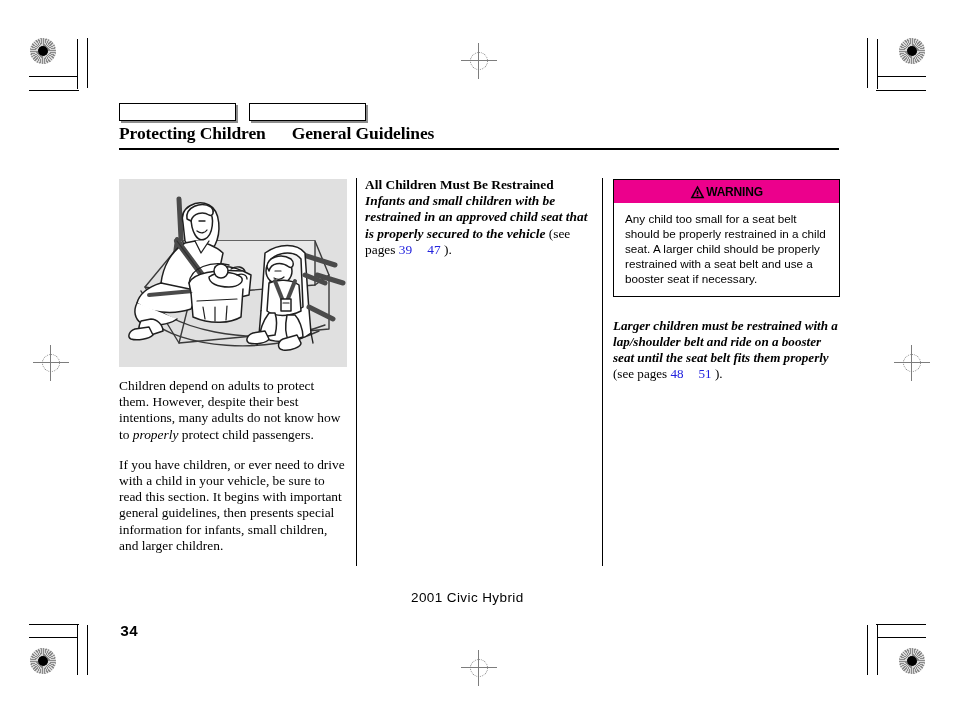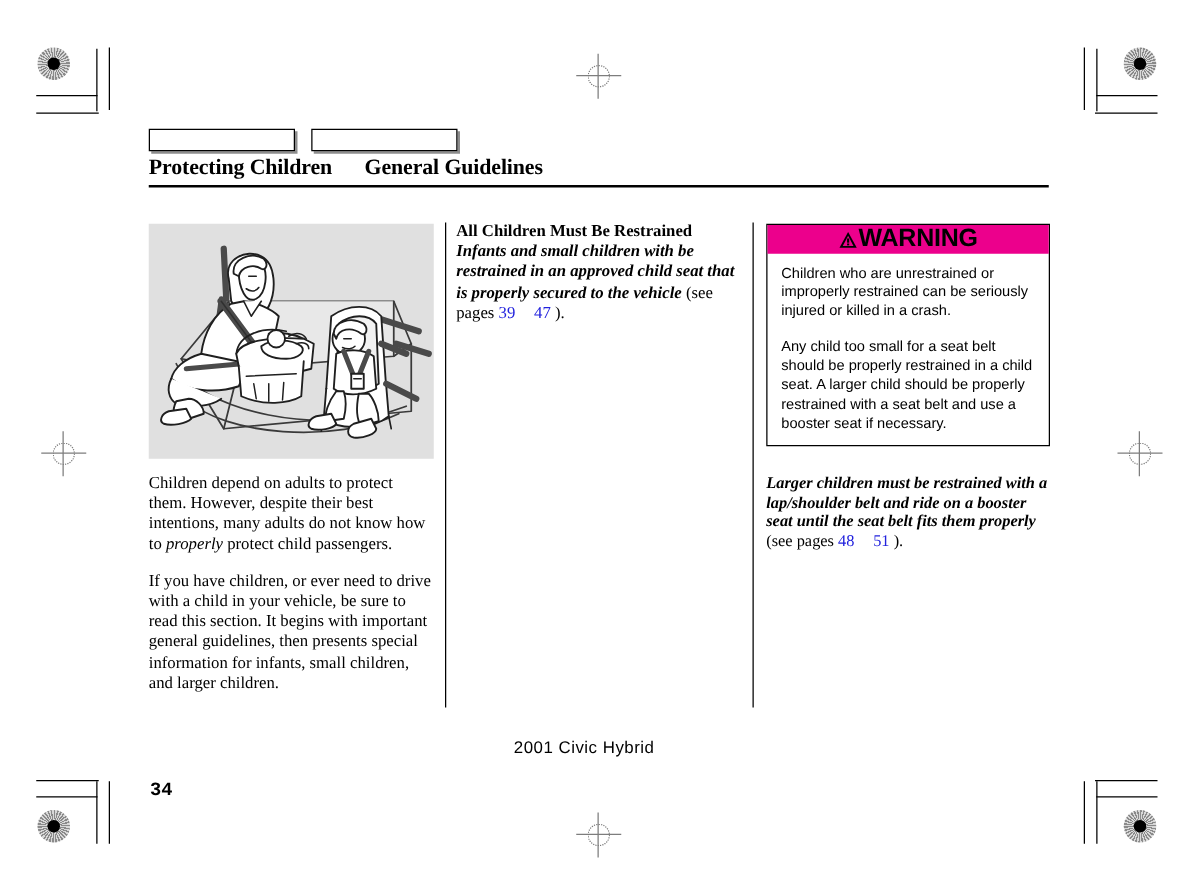--- a/index.html
+++ b/index.html
@@ -185,21 +185,21 @@
     gap: 1px;
   }
   .warnbar .tri {
     width: 15px; height: 14px;
     flex: none;
     position: relative;
     top: 0px;
   }
   .warnbar .wtext {
     font-family: "Liberation Sans", "DejaVu Sans", sans-serif;
-    font-size: 20px;
+    font-size: 12px;
     font-weight: bold;
     color: #000;
     letter-spacing: -0.2px;
   }
   .warnbody {
     padding: 8px 11px 10px 11px;
     font-family: "Liberation Sans", "DejaVu Sans", sans-serif;
     font-size: 11.7px;
     line-height: 15.1px;
     color: #000;
@@ -448,21 +448,20 @@
           <svg viewBox="0 0 16 15" width="15" height="14">
             <path d="M8 0.6 L15.4 14.2 L0.6 14.2 Z" fill="#000000"></path>
             <path d="M8 3.8 L12.6 12.6 L3.4 12.6 Z" fill="#ec008c"></path>
             <rect x="7.1" y="6.2" width="1.8" height="3.6" fill="#000000"></rect>
             <rect x="7.1" y="10.5" width="1.8" height="1.6" fill="#000000"></rect>
           </svg>
         </span>
         <span class="wtext">WARNING</span>
       </div>
       <div class="warnbody">
-        <p>Children who are unrestrained or improperly restrained can be seriously injured or killed in a crash.</p>
         <p>Any child too small for a seat belt should be properly restrained in a child seat. A larger child should be properly restrained with a seat belt and use a booster seat if necessary.</p>
       </div>
     </div>
 
     <div class="right-note">
       <span class="bold-ital">Larger children must be restrained with a lap/shoulder belt and ride on a booster seat until the seat belt fits them properly</span><span> (see pages </span><span class="pageref">48</span><span class="refgap"></span><span class="pageref">51</span><span> ).</span>
     </div>
   </div>
 
   <div class="footer-page">34</div>

